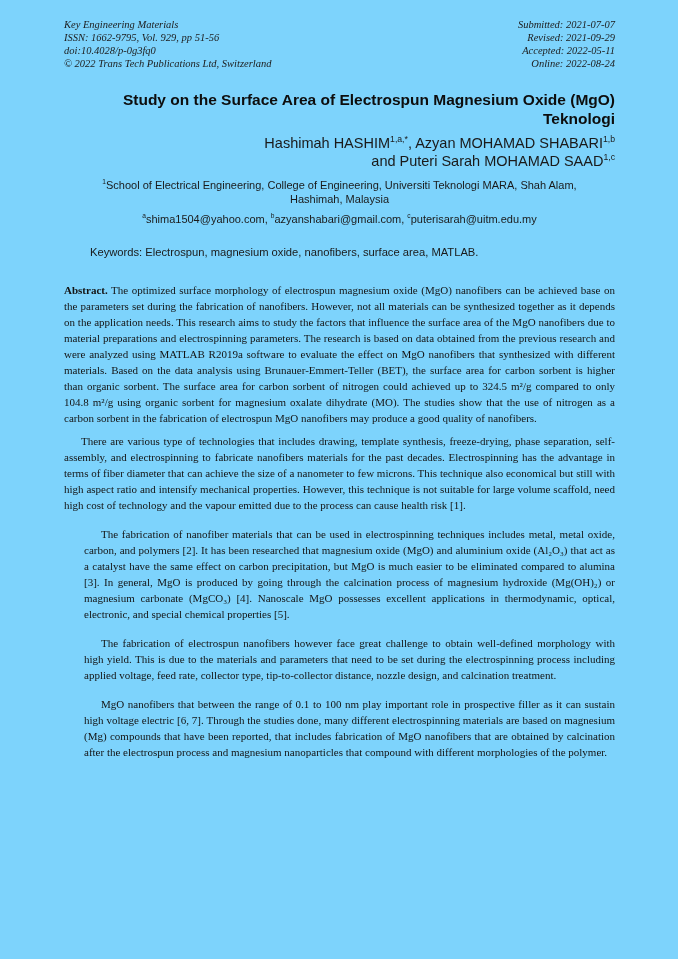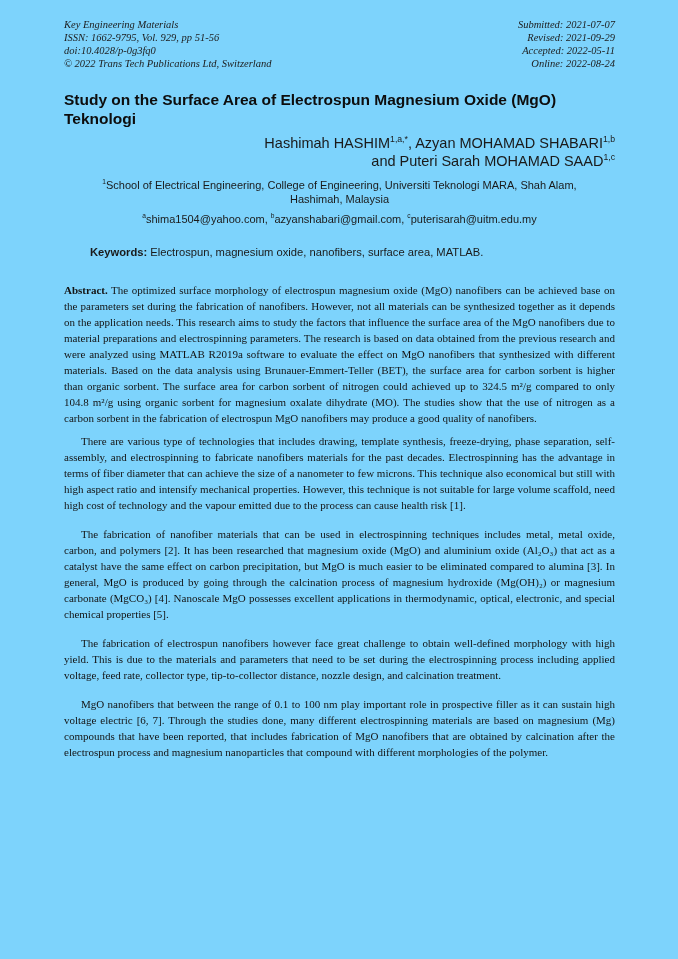--- a/index.html
+++ b/index.html
@@ -21,21 +21,21 @@
     line-height:13px;
     color:#1c1c1c;
   }
   .hdr-right { text-align:right; }
   .title {
     margin:21px 0 0;
     font-family:"Liberation Sans", sans-serif;
     font-weight:bold;
     font-size:15.5px;
     line-height:18.5px;
-    text-align:left;
+    text-align:right;
     color:#0d0d0d;
   }
   .title .tline { display:block; }
   .authors {
     margin-top:7px;
     text-align:right;
     font-family:"Liberation Sans", sans-serif;
     font-size:14.5px;
     line-height:17.5px;
     color:#1a1a1a;
@@ -56,41 +56,41 @@
     line-height:13px;
     color:#1a1a1a;
   }
   .keywords {
     margin:19px 0 0;
     font-family:"Liberation Sans", sans-serif;
     font-size:11.2px;
     line-height:14px;
     color:#1a1a1a;
   }
-  .keywords b { font-weight:bold;padding-left:26px; }
+  .keywords b { font-weight:normal;padding-left:26px; }
   .body-text {
     margin:0;
     font-family:"Liberation Serif", serif;
     font-size:11px;
     line-height:16px;
     text-align:justify;
     color:#141414;
   }
   .abstract { margin-top:23px; }
   .abstract b { font-weight:bold; }
   .section-heading {
     margin:18px 0 0;
     font-family:"Liberation Serif", serif;
     font-weight:bold;
     font-size:12.8px;
     line-height:16px;
     color:#111111;
   }
   .para-first { margin-top:7px; }
-  .para { margin-top:13px; }
+  .para { margin-top:13px;margin-left:20px; }
   .indent { text-indent:17px; }
   sup {
     font-size:60%;
     line-height:0;
     vertical-align:super;
   }
 </style>
 </head>
 <body>
 

